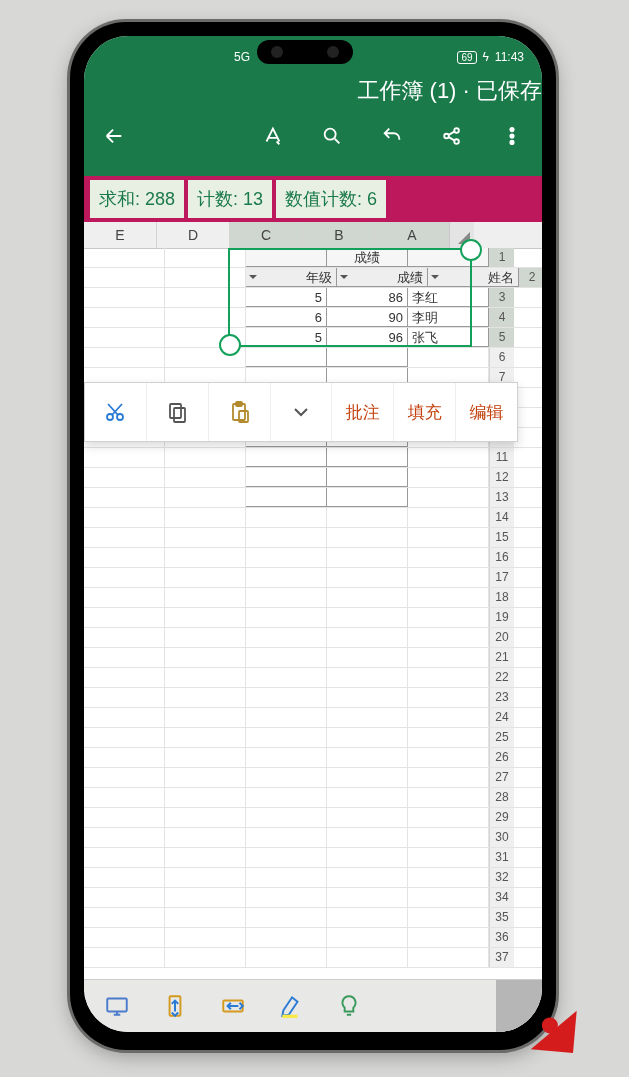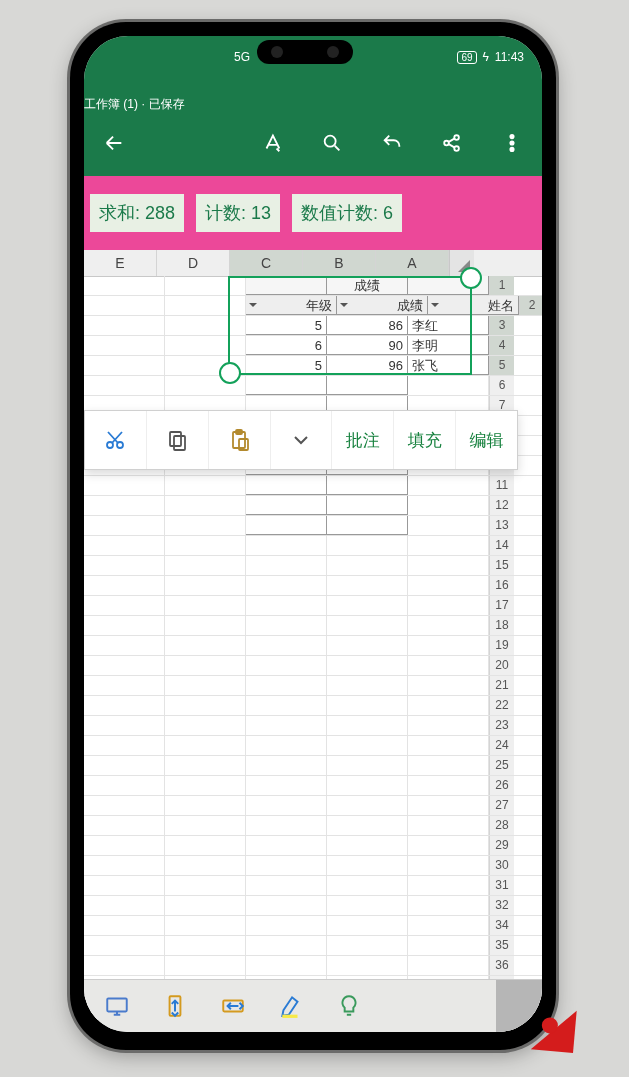--- a/index.html
+++ b/index.html
@@ -13,28 +13,28 @@
   .pill{position:absolute;top:18px;left:50%;transform:translateX(-56px);
         width:96px;height:24px;background:#000;border-radius:14px;z-index:50;}
   .pill::before,.pill::after{content:"";position:absolute;top:6px;width:12px;height:12px;
         border-radius:50%;background:#222;}
   .pill::before{left:14px;} .pill::after{right:14px;}
   
   .header{background:#1b7a4a;color:#fff;height:140px;position:relative;}
   .status{display:flex;justify-content:space-between;align-items:center;
           padding:6px 18px 0 150px;font-size:12px;height:30px;}
   .status .l,.status .r{display:flex;gap:6px;align-items:center;}
-  .title{font-size:12px;text-align:left;margin-top:24px;font-weight:500;}
+  .title{font-size:22px;text-align:right;margin-top:4px;font-weight:500;}
   .toolbar{display:flex;align-items:center;justify-content:space-between;
            padding:0 18px;margin-top:18px;}
   .toolbar .tools{display:flex;gap:36px;align-items:center;}
   .icon{width:24px;height:24px;display:flex;align-items:center;justify-content:center;}
   .icon svg{width:22px;height:22px;stroke:#fff;fill:none;stroke-width:2;}
   
-  .stats{display:flex;gap:12px;padding:18px 6px;background:#ec4899;}
+  .stats{display:flex;gap:4px;padding:4px 6px;background:#be185d;}
   .stat{background:#e8f0e4;color:#1b7a4a;font-size:18px;padding:6px 8px;flex:0 0 auto;
         border:1px solid #e8f0e4;white-space:nowrap;}
   
   .sheet{position:relative;height:770px;background:#fff;}
   .grid{position:absolute;inset:0;overflow:hidden;}
   .colhdr{display:flex;height:26px;background:#efefef;border-bottom:1px solid #c8c8c8;}
   .colhdr .ch{flex:0 0 72px;text-align:center;font-size:14px;color:#444;
               border-right:1px solid #d4d4d4;line-height:26px;background:#efefef;}
   .colhdr .ch.sel{background:#d0d7d0;}
   .colhdr .corner{flex:0 0 24px;border-left:1px solid #c8c8c8;background:#e4e4e4;
@@ -57,21 +57,21 @@
   .databorder{border-right:1px solid #999!important;border-bottom:1px solid #999!important;}
   .filterhdr{background:#eee;position:relative;text-align:left;padding-left:14px!important;}
   .filterhdr::before{content:"";position:absolute;left:3px;top:7px;
       border:4px solid transparent;border-top-color:#555;}
   .merge{background:#f6f6f6;text-align:center!important;}
   
   .ctxwrap{position:absolute;left:0;right:24px;top:160px;height:58px;z-index:20;}
   .ctx{display:flex;height:58px;background:#fff;border:1px solid #d0d0d0;
        box-shadow:0 4px 10px rgba(0,0,0,.15);}
   .ctx .btn{flex:1;display:flex;align-items:center;justify-content:center;
-            font-size:17px;color:#15803d;border-right:1px solid #eee;}
+            font-size:17px;color:#c2410c;border-right:1px solid #eee;}
   .ctx .btn:last-child{border-right:none;}
   .ctx .btn svg{width:24px;height:24px;}
   
   .bottom{position:absolute;left:0;right:0;bottom:0;height:52px;background:#e8e8e6;
           border-top:1px solid #ccc;display:flex;align-items:center;gap:28px;
           padding:0 18px;}
   .bottom .bicon{width:30px;height:30px;display:flex;align-items:center;justify-content:center;}
   .bottom .bicon svg{width:26px;height:26px;}
   .bottom .more{position:absolute;right:0;top:0;bottom:0;width:46px;background:#b6b6b6;}
   

